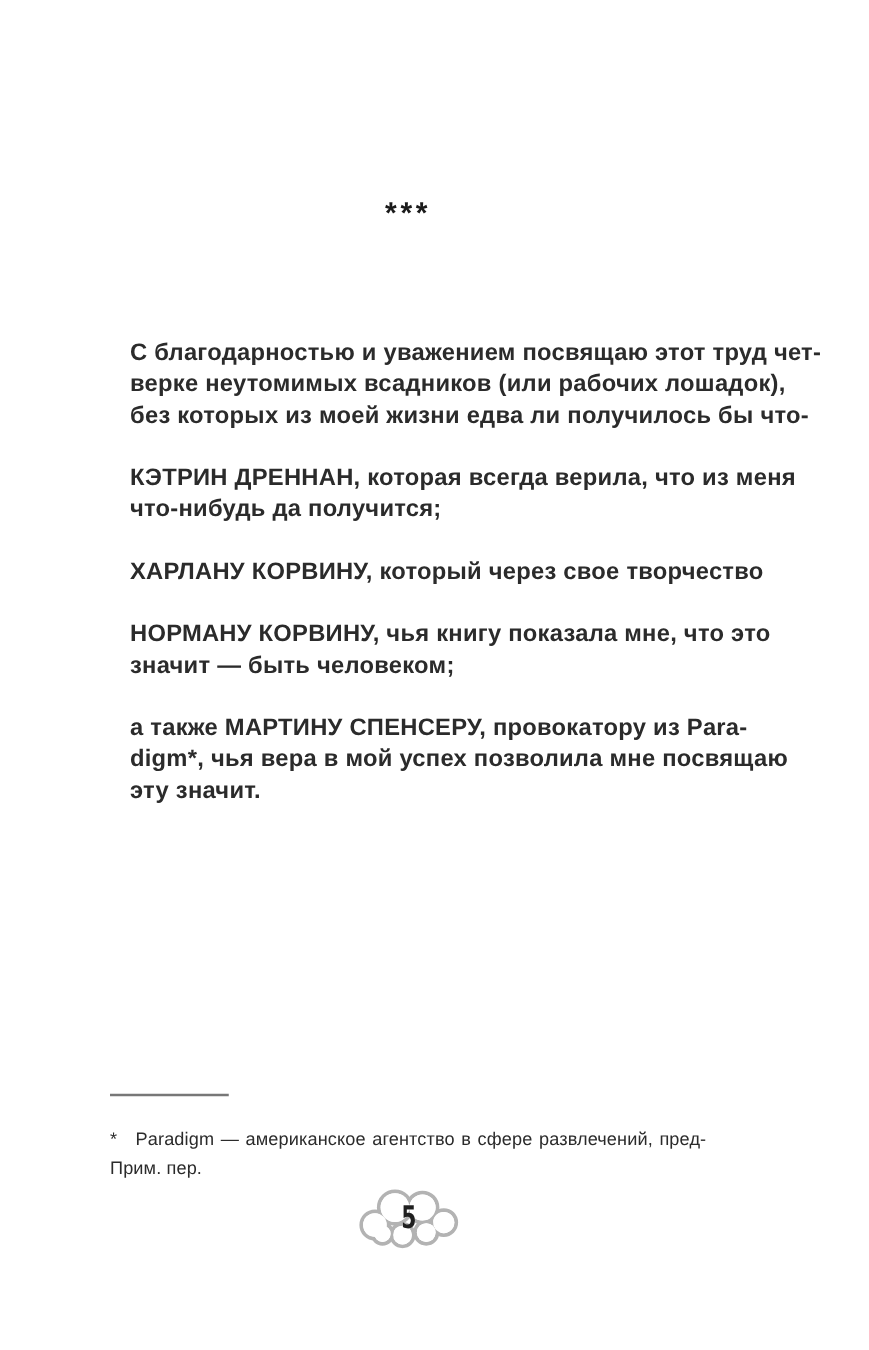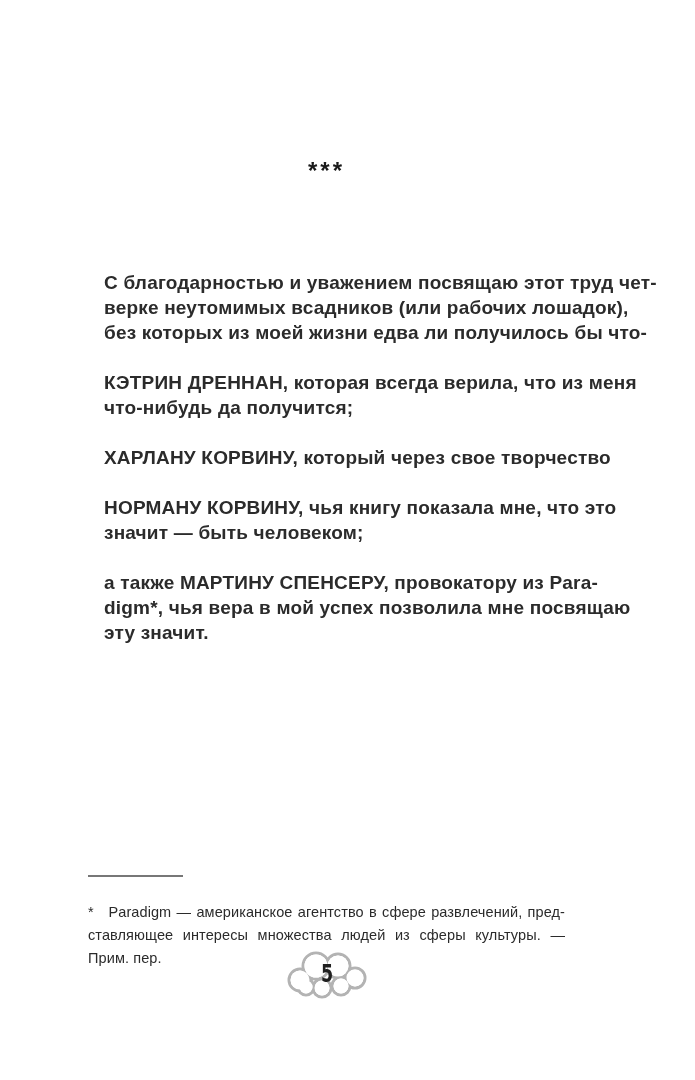--- a/index.html
+++ b/index.html
@@ -76,21 +76,20 @@
         <div class="line just">а также МАРТИНУ СПЕНСЕРУ, провокатору из Para-</div>
         <div class="line just">digm*, чья вера в мой успех позволила мне посвящаю</div>
         <div class="line">эту значит.</div>
       </div>
     </section>
 
   <div class="footnote-rule"></div>
 
   <section class="footnote" id="footnote">
       <div class="line just">*  Paradigm — американское агентство в сфере развлечений, пред-</div>
-      <div class="line just">ставляющее интересы множества людей из сферы культуры. —</div>
       <div class="line italic">Прим. пер.</div>
     </section>
 
   <div class="cloud-wrap">
     <div class="cloud">
       <svg width="84" height="50" viewBox="0 0 84 50">
         <g stroke="#b3b3b3" stroke-width="3" fill="#ffffff">
           <circle cx="15" cy="31" r="11"></circle>
           <circle cx="31" cy="17" r="13"></circle>
           <circle cx="53" cy="17" r="12"></circle>

